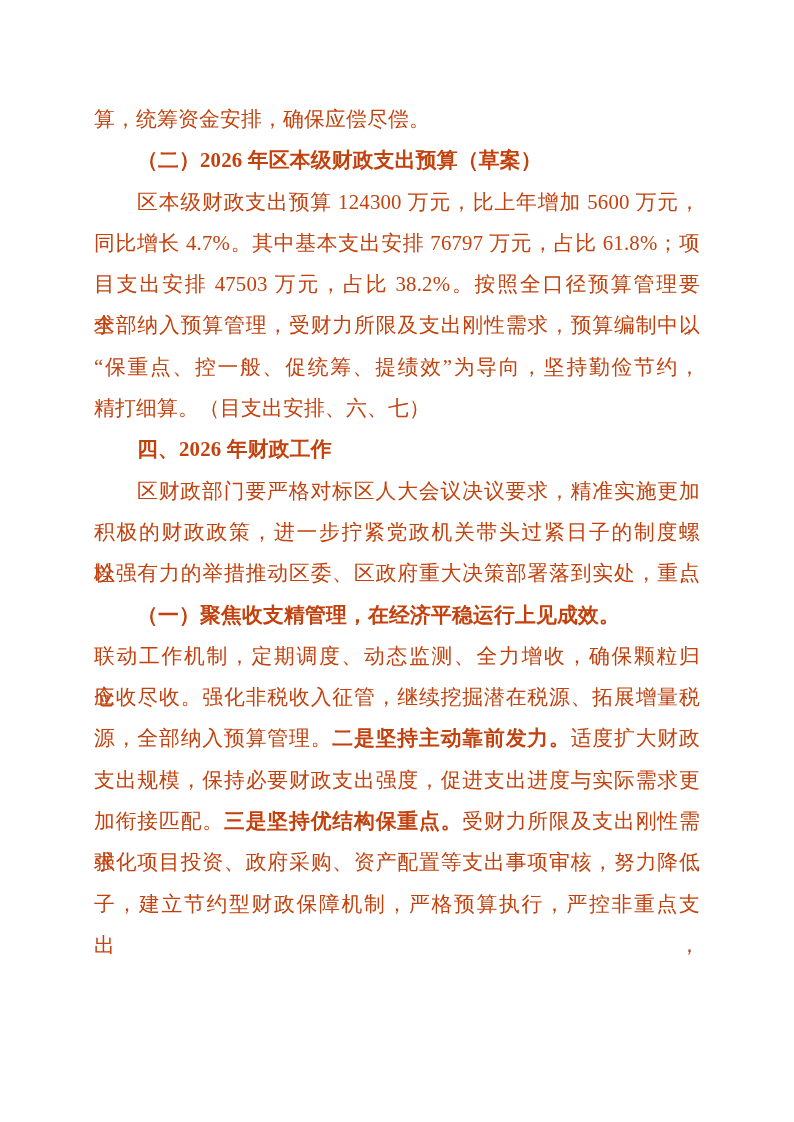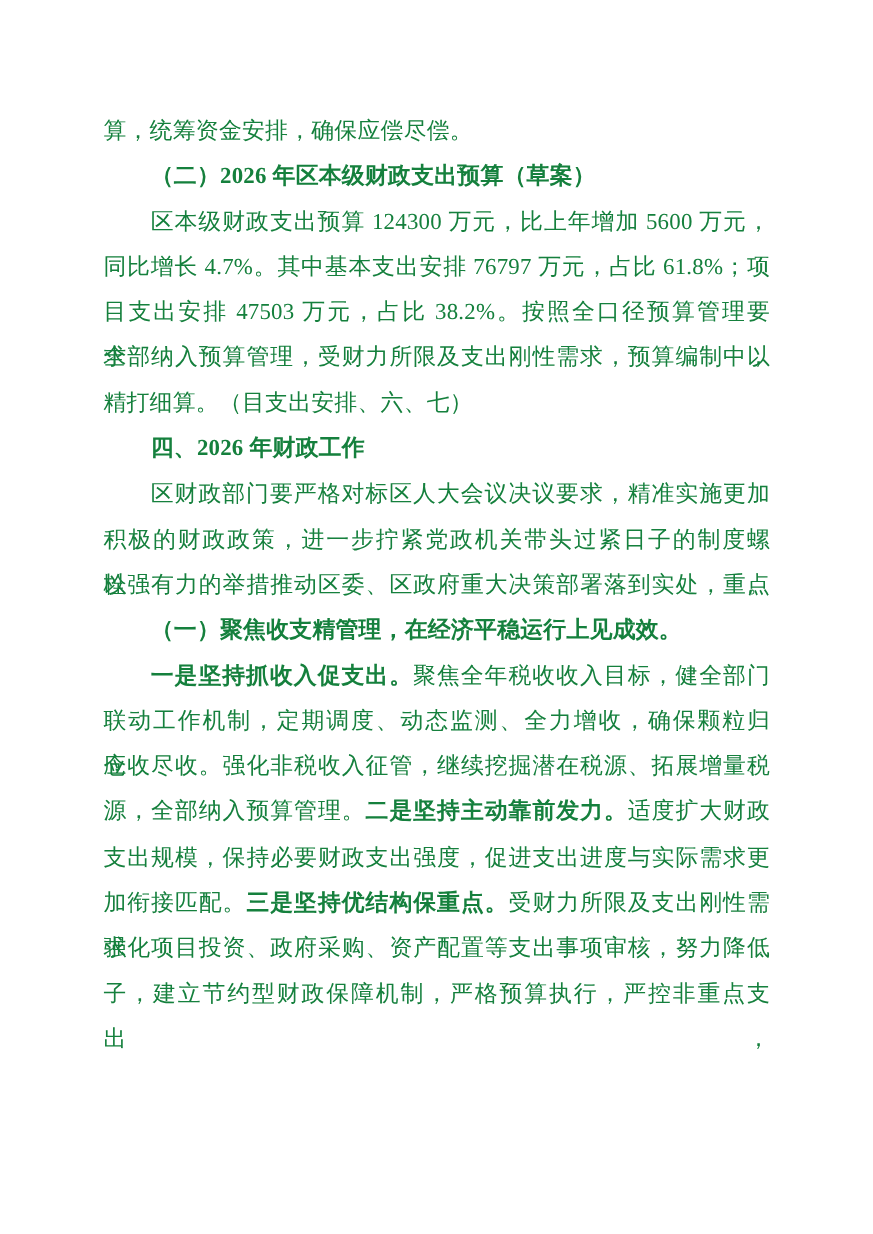--- a/index.html
+++ b/index.html
@@ -18,21 +18,21 @@
   .content {
     position: absolute;
     left: 94px;
     top: 98px;
     width: 606px;
   }
   .line {
     height: 41.3px;
     line-height: 41.3px;
     font-size: 20.8px;
-    color: #15803d;
+    color: #c2410c;
     letter-spacing: 0.2px;
     text-align: left;
   }
   .line.nowrap {
     white-space: nowrap;
   }
   .line.justify {
     text-align: justify;
     text-align-last: justify;
     text-justify: inter-character;
@@ -51,27 +51,27 @@
 <body>
 
 <div class="page">
   <div class="content" id="doc-body">
       <div class="line nowrap"><span class="run">算，统筹资金安排，确保应偿尽偿。</span></div>
       <div class="line indent nowrap"><span class="run run-bold">（二）2026 年区本级财政支出预算（草案）</span></div>
       <div class="line indent justify"><span class="run">区本级财政支出预算 124300 万元，比上年增加 5600 万元，</span></div>
       <div class="line justify"><span class="run">同比增长 4.7%。其中基本支出安排 76797 万元，占比 61.8%；项</span></div>
       <div class="line justify"><span class="run">目支出安排 47503 万元，占比 38.2%。按照全口径预算管理要求，</span></div>
       <div class="line justify"><span class="run">全部纳入预算管理，受财力所限及支出刚性需求，预算编制中以</span></div>
+      <div class="line justify"><span class="run">“保重点、控一般、促统筹、提绩效”为导向，坚持勤俭节约，</span></div>
       <div class="line nowrap"><span class="run">精打细算。（目支出安排、六、七）</span></div>
       <div class="line indent nowrap"><span class="run run-bold">四、2026 年财政工作</span></div>
       <div class="line indent justify"><span class="run">区财政部门要严格对标区人大会议决议要求，精准实施更加</span></div>
       <div class="line justify"><span class="run">积极的财政政策，进一步拧紧党政机关带头过紧日子的制度螺栓。</span></div>
       <div class="line justify"><span class="run">以强有力的举措推动区委、区政府重大决策部署落到实处，重点</span></div>
       <div class="line indent nowrap"><span class="run run-bold">（一）聚焦收支精管理，在经济平稳运行上见成效。</span></div>
-      <div class="line indent justify"><span class="run run-bold">一是坚持抓收入促支出。</span><span class="run">聚焦全年税收收入目标，健全部门</span></div>
       <div class="line justify"><span class="run">联动工作机制，定期调度、动态监测、全力增收，确保颗粒归仓、</span></div>
       <div class="line justify"><span class="run">应收尽收。强化非税收入征管，继续挖掘潜在税源、拓展增量税</span></div>
       <div class="line justify"><span class="run">源，全部纳入预算管理。</span><span class="run run-bold">二是坚持主动靠前发力。</span><span class="run">适度扩大财政</span></div>
       <div class="line justify"><span class="run">支出规模，保持必要财政支出强度，促进支出进度与实际需求更</span></div>
       <div class="line justify"><span class="run">加衔接匹配。</span><span class="run run-bold">三是坚持优结构保重点。</span><span class="run">受财力所限及支出刚性需求</span></div>
       <div class="line justify"><span class="run">强化项目投资、政府采购、资产配置等支出事项审核，努力降低</span></div>
       <div class="line justify"><span class="run">子，建立节约型财政保障机制，严格预算执行，严控非重点支出，</span></div>
     </div>
 </div>
 

